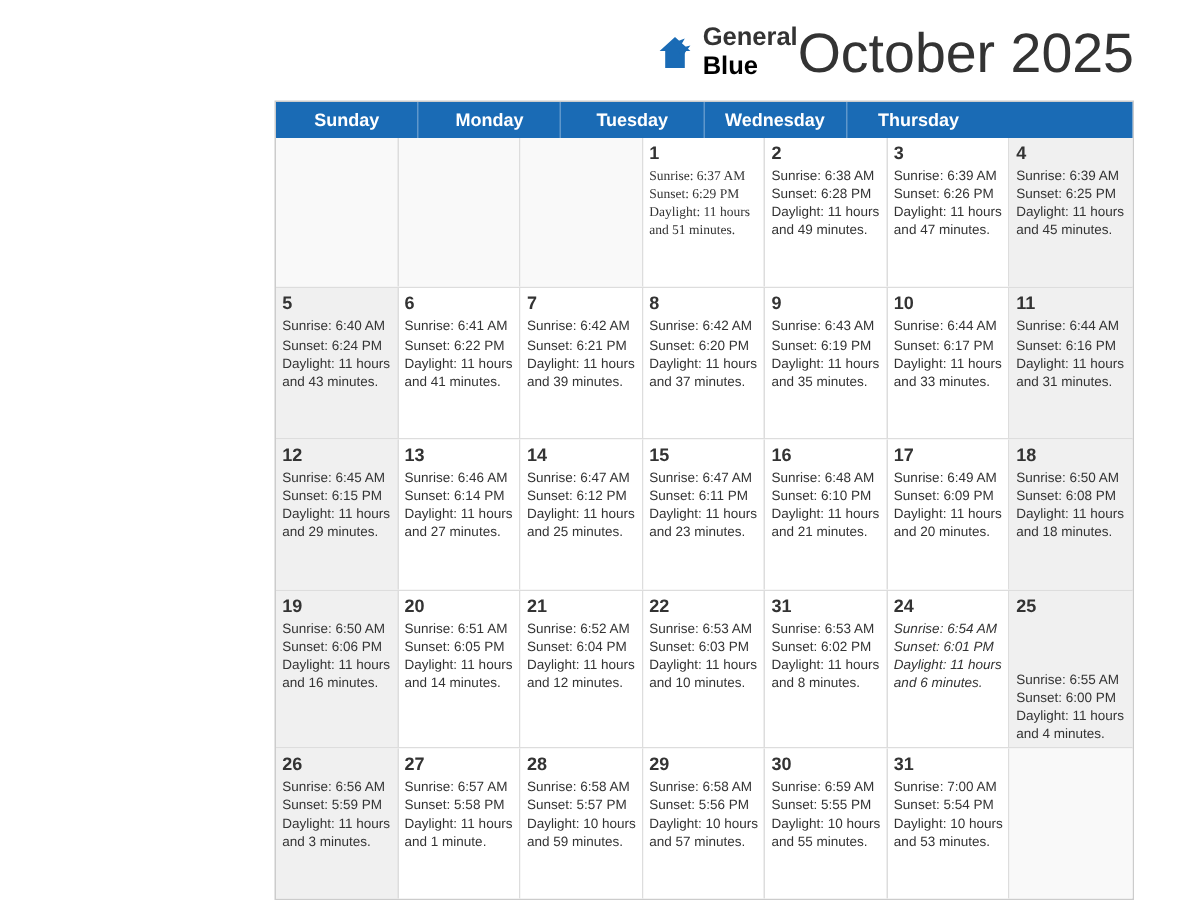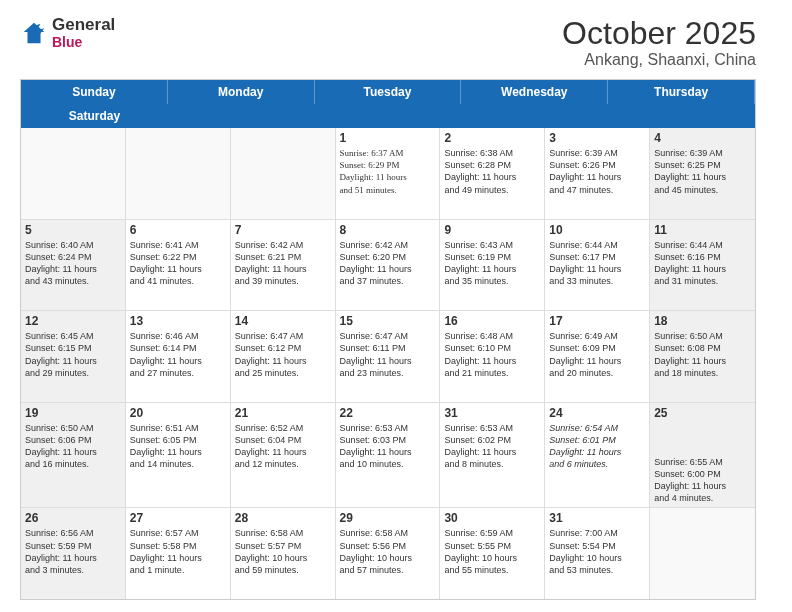--- a/index.html
+++ b/index.html
@@ -9,59 +9,60 @@
       width: 792px;
       height: 612px;
       overflow: hidden;
     }
     .page {
       width: 776px;
       height: 612px;
       padding: 16px 20px 12px 20px;
       display: flex;
       flex-direction: column;
+      align-items: flex-end;
     }
     .header {
       display: flex;
       justify-content: space-between;
       align-items: flex-start;
       margin-bottom: 10px;
     }
     .logo {
       display: flex;
       align-items: center;
       gap: 4px;
     }
     .logo-icon {
       width: 28px;
       height: 28px;
     }
     .title-block {
       text-align: right;
     }
     .title-block h1 {
-      font-size: 32px;
+      font-size: 37px;
       font-weight: normal;
       color: #333;
       line-height: 1.1;
     }
     .title-block h2 {
       font-size: 16px;
       font-weight: normal;
       color: #555;
     }
     .calendar {
       flex: 1;
       display: flex;
       flex-direction: column;
       border: 1px solid #ccc;
     }
     .cal-header {
       display: grid;
-      grid-template-columns: repeat(5, 1fr);
+      grid-template-columns: repeat(6, 1fr);
       background: #1a6bb5;
     }
     .cal-header-cell {
       color: #fff;
       font-size: 12px;
       font-weight: bold;
       text-align: center;
       padding: 5px 2px;
       border-right: 1px solid rgba(255,255,255,0.3);
     }
@@ -110,38 +111,36 @@
     <div class="logo">
       <svg class="logo-icon" viewBox="0 0 30 30">
         <polygon points="15,4 26,14 22,14 22,26 8,26 8,14 4,14" fill="#1a6bb5"></polygon>
         <polygon points="15,2 28,15 24,15 24,28 6,28 6,15 2,15" fill="none" stroke="#1a6bb5" stroke-width="0"></polygon>
 
         <path d="M14,8 L22,5 L18,12 L26,10 L20,18" fill="#1a6bb5" stroke="none"></path>
       </svg>
       <div>
         <div style="display:flex; flex-direction:column; line-height:1.1;">
           <span style="font-size:17px; font-weight:bold; color:#333;">General</span>
-          <span style="font-size:14px; font-weight:bold; color:#be185d;">Blue</span>
+          <span style="font-size:17px; font-weight:bold; color:#000000;">Blue</span>
         </div>
       </div>
     </div>
     <div class="title-block">
       <h1>October 2025</h1>
-      <h2>Ankang, Shaanxi, China</h2>
     </div>
   </div>
 
   <div class="calendar">
     <div class="cal-header" id="cal-header">
         <div class="cal-header-cell">Sunday</div>
         <div class="cal-header-cell">Monday</div>
         <div class="cal-header-cell">Tuesday</div>
         <div class="cal-header-cell">Wednesday</div>
         <div class="cal-header-cell">Thursday</div>
-        <div class="cal-header-cell">Saturday</div>
       </div>
     <div class="cal-body" id="cal-body">
         <div class="cal-row">
           <div class="cal-cell empty"></div>
           <div class="cal-cell empty"></div>
           <div class="cal-cell empty"></div>
           <div class="cal-cell">
             <span class="day-num">1</span>
             <div class="cell-text" style="white-space: pre-line; font-family: Liberation Serif, serif;">Sunrise: 6:37 AM
 Sunset: 6:29 PM

